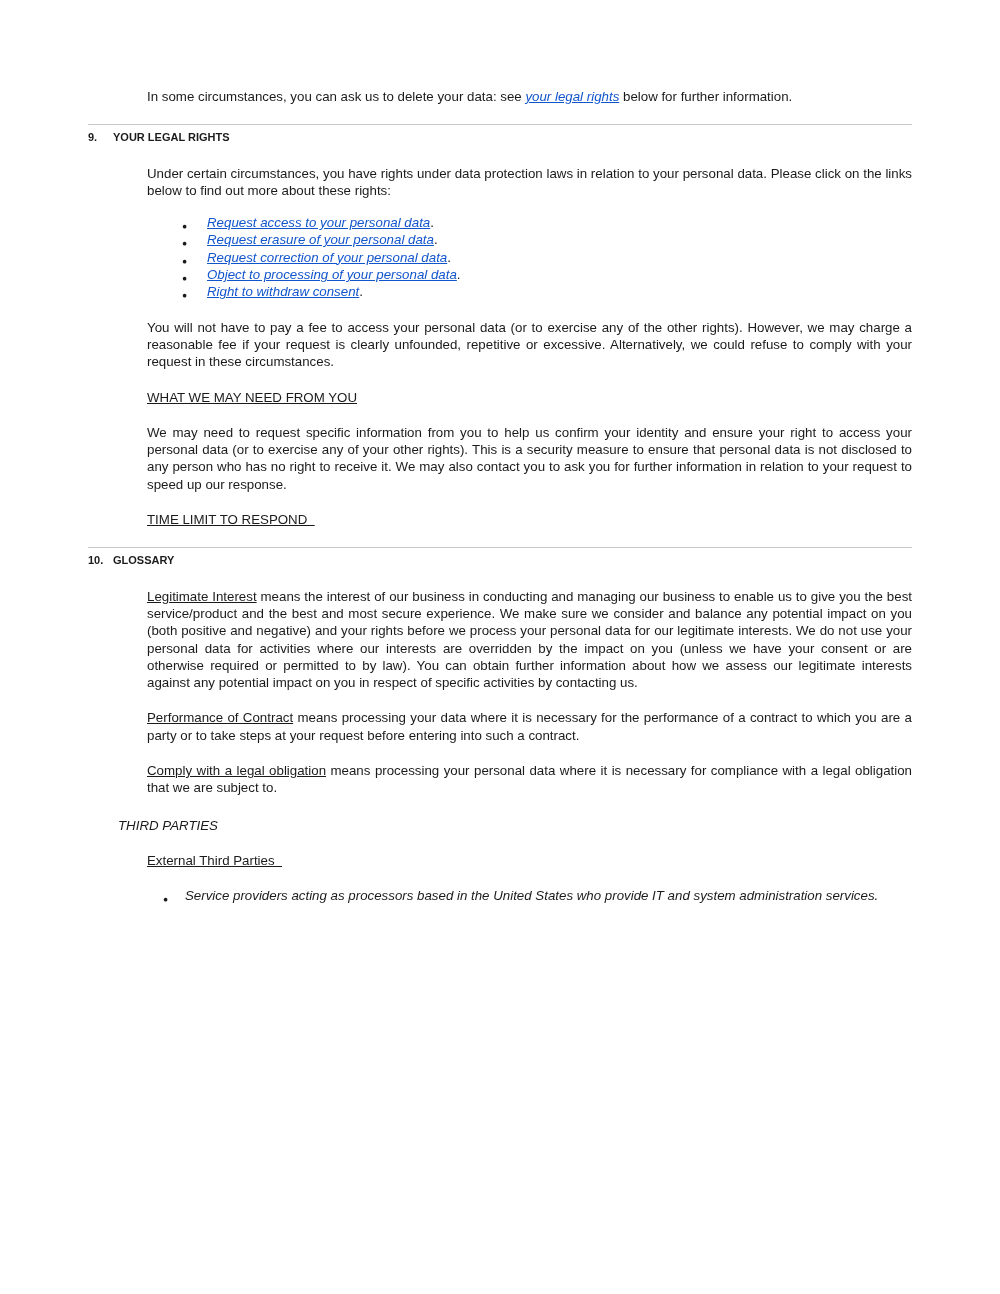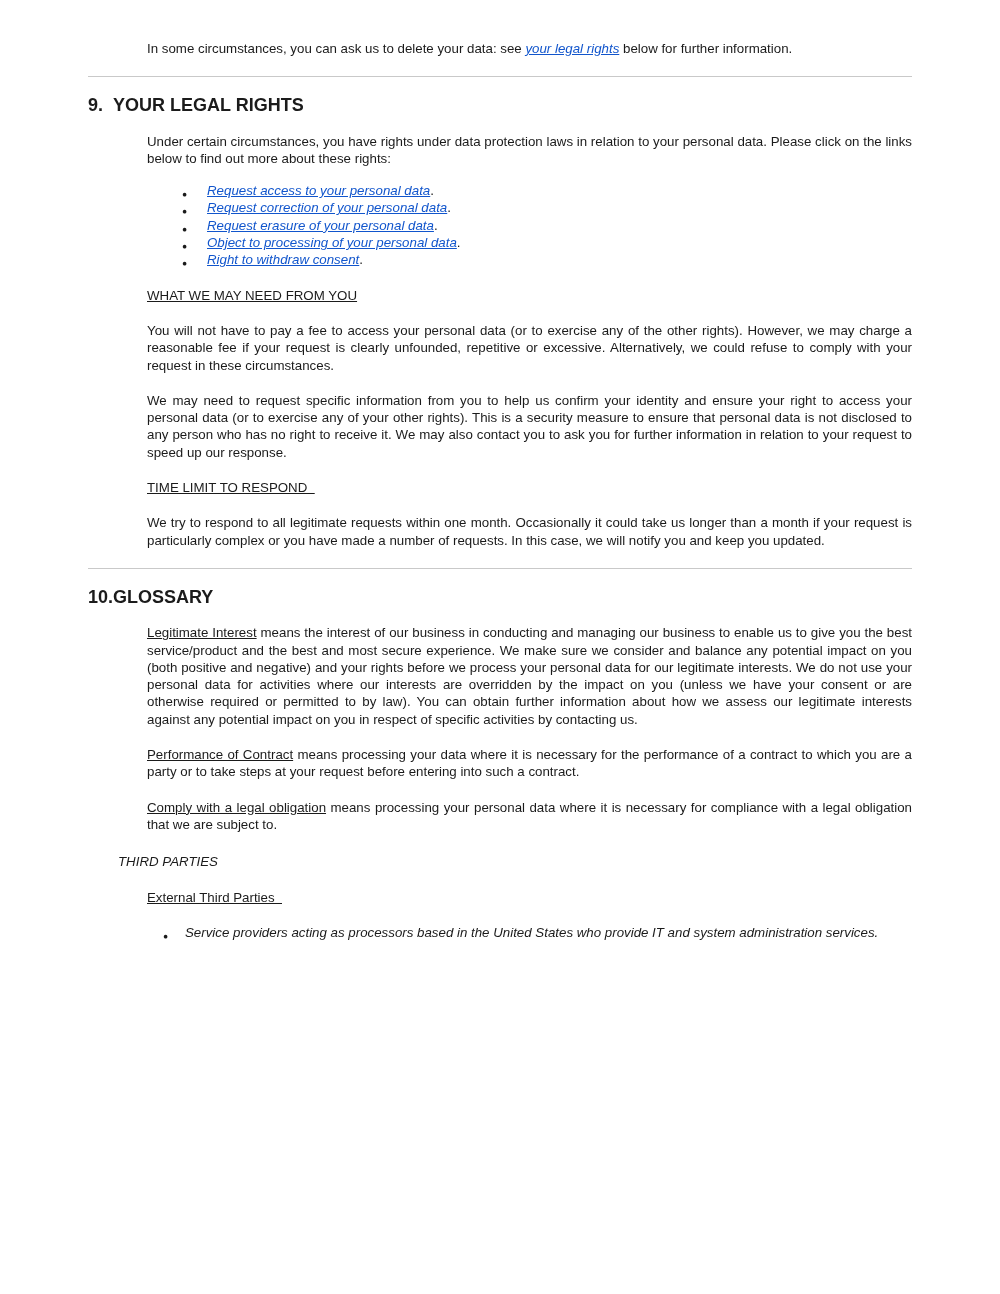--- a/index.html
+++ b/index.html
@@ -1,27 +1,27 @@
 <!DOCTYPE html>
 <html><head>
 <meta charset="utf-8">
 <style>
   html,body{margin:0;padding:0;background:#ffffff;}
   .page{
     width:1000px;height:955px;box-sizing:border-box;
-    padding-top:40px;position:relative;overflow:hidden;
+    padding-top:88px;position:relative;overflow:hidden;
     font-family:"Liberation Sans",sans-serif;
     font-size:13.3px;line-height:17.3px;color:#1b1b1b;
     background:#ffffff;
   }
   .p{margin:18px 88px 0 147px;text-align:justify;}
   .p.first{margin-top:0;}
   .p.left{text-align:left;}
   .rule{border:0;border-top:1px solid #c9c9c9;margin:19px 88px 0 88px;}
-  .h{margin:20px 88px 0 88px;font-weight:700;font-size:18px;}
+  .h{margin:4px 88px 0 88px;font-weight:700;font-size:11px;}
   .h .num{display:inline-block;min-width:25px;}
   .italic-label{margin:20px 88px 0 118px;font-style:italic;}
   .us{text-decoration:underline;}
   a.link,span.link{color:#1155cc;font-style:italic;text-decoration:underline;cursor:pointer;}
   ul.links{list-style:none;margin:15px 88px 8px 0;padding:0;}
   ul.links li{position:relative;margin-left:180px;padding-left:27px;}
   ul.providers{list-style:none;margin:18px 88px 0 16px;padding:0;font-style:italic;}
   ul.providers li{position:relative;margin-left:145px;padding-left:24px;text-align:justify;}
   ul.links li::before,ul.providers li::before{
     content:"●";position:absolute;left:2px;top:4px;font-size:8.5px;color:#1b1b1b;
@@ -36,34 +36,33 @@
 
 
   <hr class="rule">
 
   <div class="h"><span class="num">9.</span><span>YOUR LEGAL RIGHTS</span></div>
 
   <p class="p">Under certain circumstances, you have rights under data protection laws in relation to your personal data. Please click on the links below to find out more about these rights:</p>
 
   <ul class="links">
     <li><a class="link">Request access to your personal data</a><span>.</span></li>
+    <li><a class="link">Request erasure of your personal data</a><span>.</span></li>
     <li><a class="link">Request correction of your personal data</a><span>.</span></li>
-    <li><a class="link">Request erasure of your personal data</a><span>.</span></li>
     <li><a class="link">Object to processing of your personal data</a><span>.</span></li>
     <li><a class="link">Right to withdraw consent</a><span>.</span></li>
   </ul>
 
 
+  <p class="p">You will not have to pay a fee to access your personal data (or to exercise any of the other rights). However, we may charge a reasonable fee if your request is clearly unfounded, repetitive or excessive. Alternatively, we could refuse to comply with your request in these circumstances.</p>
+
   <p class="p left"><span class="us">WHAT WE MAY NEED FROM YOU</span></p>
-
-  <p class="p">You will not have to pay a fee to access your personal data (or to exercise any of the other rights). However, we may charge a reasonable fee if your request is clearly unfounded, repetitive or excessive. Alternatively, we could refuse to comply with your request in these circumstances.</p>
   <p class="p">We may need to request specific information from you to help us confirm your identity and ensure your right to access your personal data (or to exercise any of your other rights). This is a security measure to ensure that personal data is not disclosed to any person who has no right to receive it. We may also contact you to ask you for further information in relation to your request to speed up our response.</p>
 
   <p class="p left"><span class="us">TIME LIMIT TO RESPOND&nbsp;&nbsp;</span></p>
-  <p class="p">We try to respond to all legitimate requests within one month. Occasionally it could take us longer than a month if your request is particularly complex or you have made a number of requests. In this case, we will notify you and keep you updated.</p>
 
   <hr class="rule">
 
   <div class="h"><span class="num">10.</span><span>GLOSSARY</span></div>
 
 
   <p class="p"><span class="us">Legitimate Interest</span><span> means the interest of our business in conducting and managing our business to enable us to give you the best service/product and the best and most secure experience. We make sure we consider and balance any potential impact on you (both positive and negative) and your rights before we process your personal data for our legitimate interests. We do not use your personal data for activities where our interests are overridden by the impact on you (unless we have your consent or are otherwise required or permitted to by law). You can obtain further information about how we assess our legitimate interests against any potential impact on you in respect of specific activities by contacting us.</span></p>
 
   <p class="p"><span class="us">Performance of Contract</span><span> means processing your data where it is necessary for the performance of a contract to which you are a party or to take steps at your request before entering into such a contract.</span></p>
 

